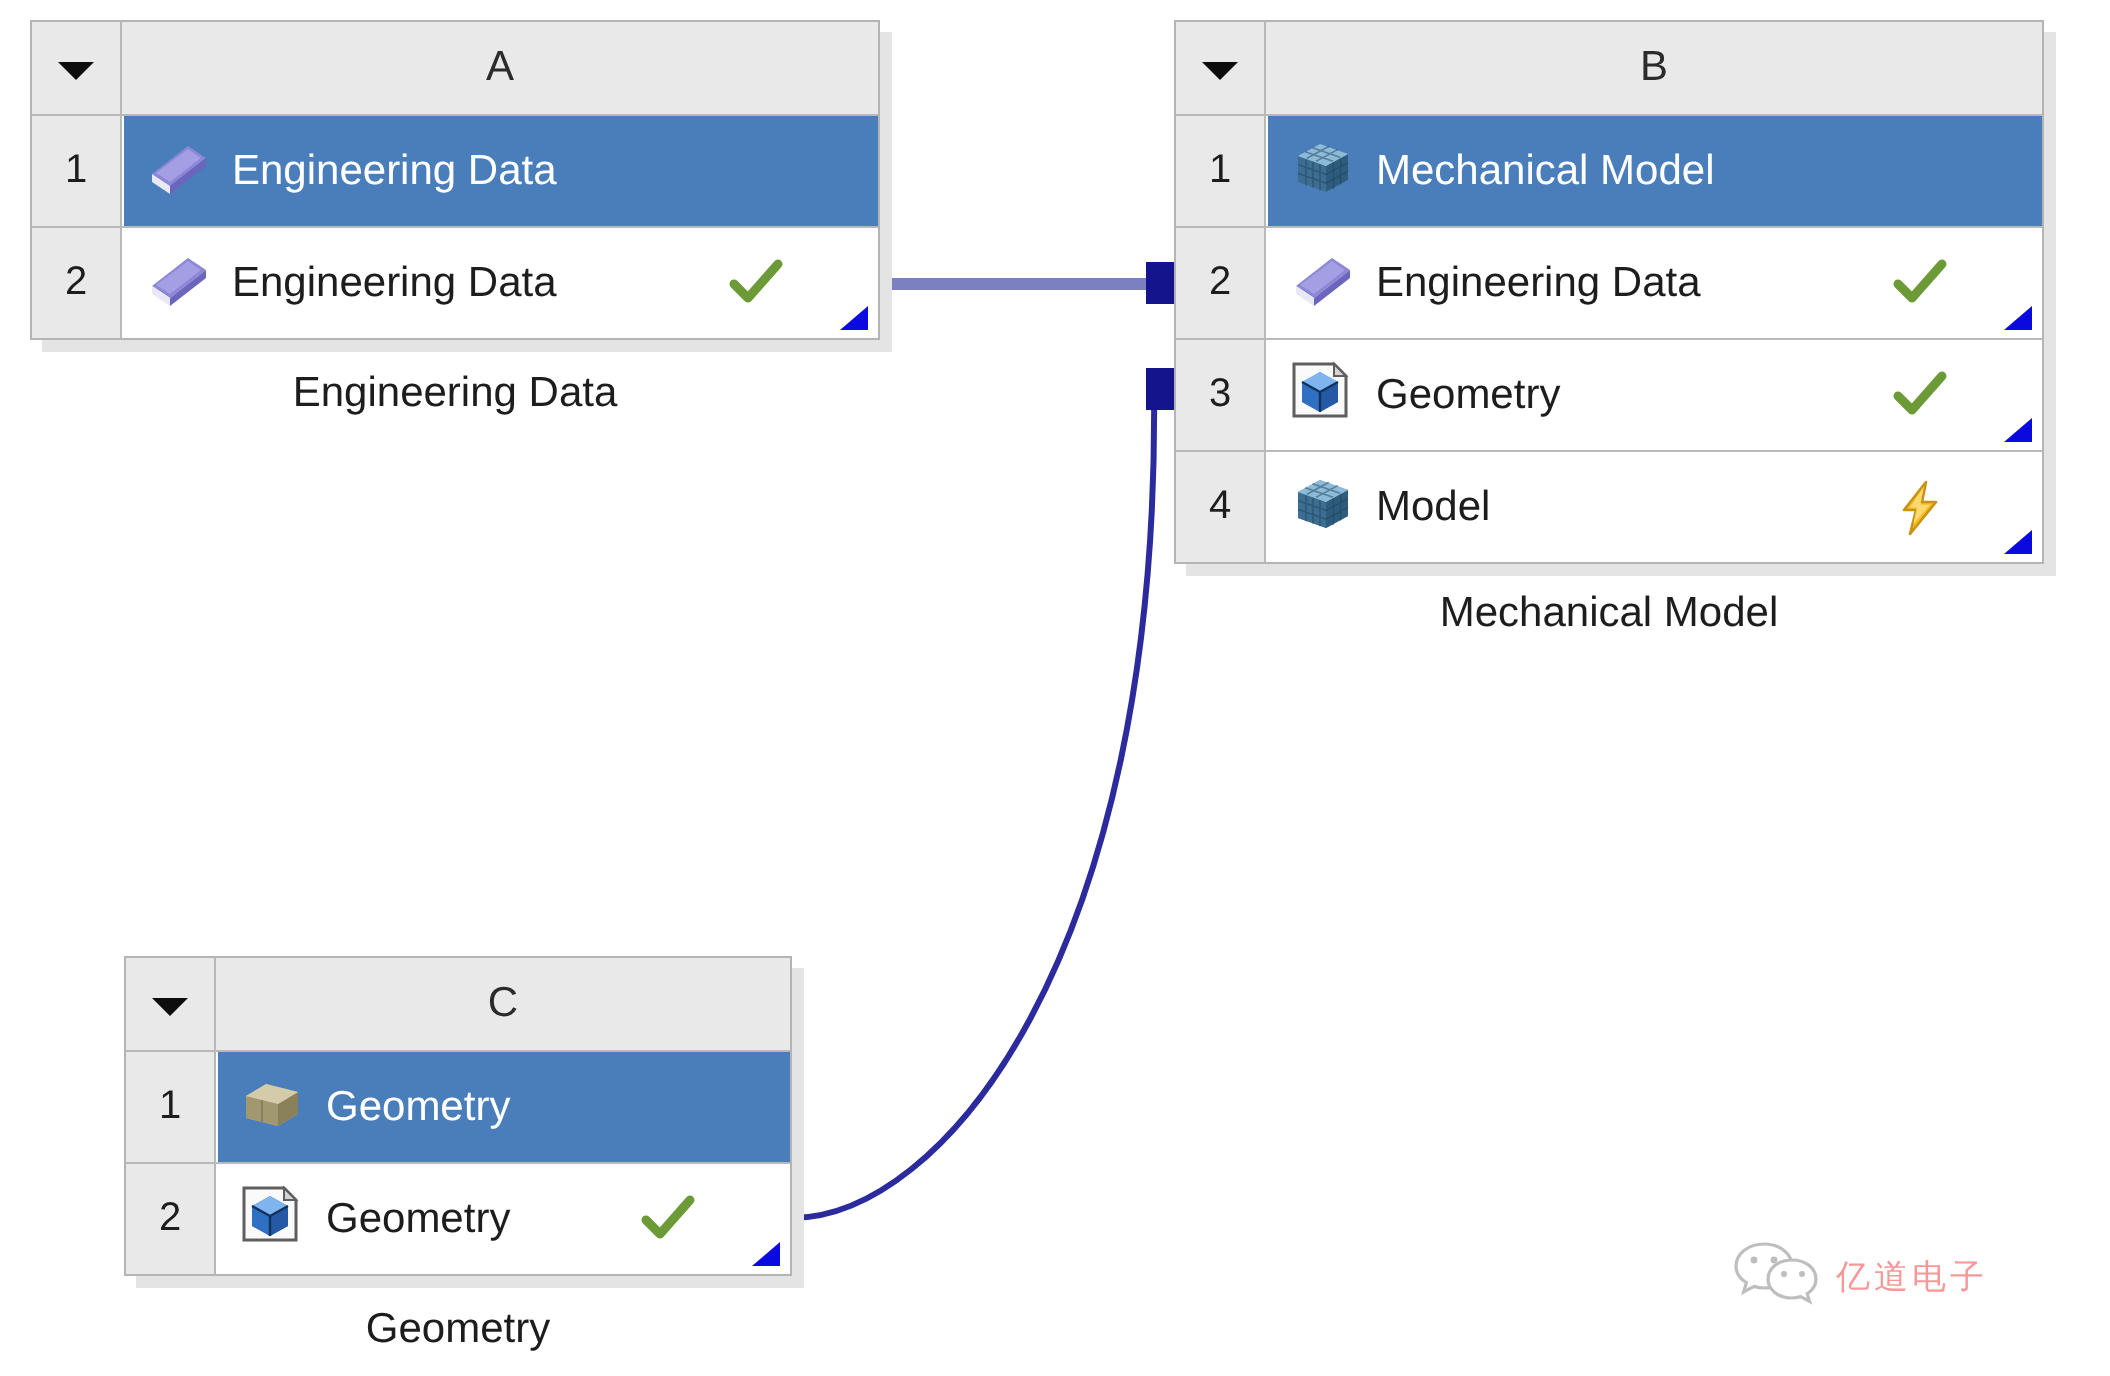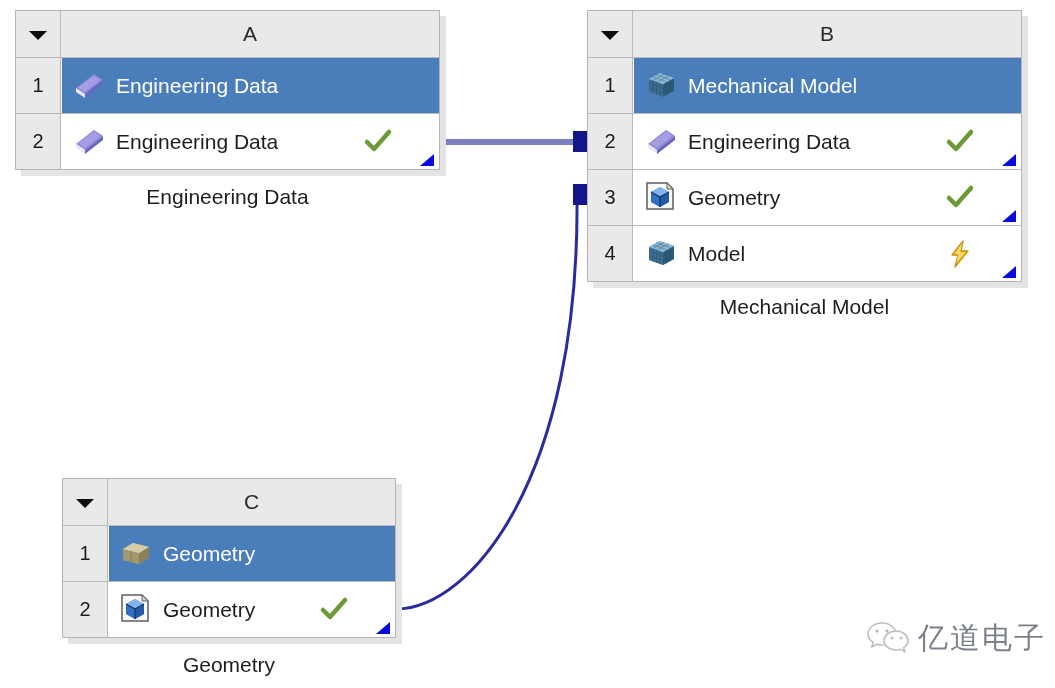--- a/index.html
+++ b/index.html
@@ -69,21 +69,21 @@
   }
 
   
   .link-dot{position:absolute;width:21px;height:21px;background:#14148c;}
 
   
   #watermark{
     position:absolute;left:866px;top:618px;
     display:flex;align-items:center;gap:8px;opacity:.55;
   }
-  #watermark .wm-text{font-size:30px;color:#0f172a;letter-spacing:2px;}
+  #watermark .wm-text{font-size:17px;color:#ef4444;letter-spacing:2px;}
 </style>
 </head>
 <body>
 
 <div id="canvas">
 
   <svg id="links" viewBox="0 0 1055 688">
     <path d="M 440 142 L 580 142" stroke="#7b80c0" stroke-width="6" fill="none"></path>
     <path d="M 396 609 C 470 609 580 480 577 195" stroke="#2b2b9e" stroke-width="3" fill="none"></path>
   </svg>

